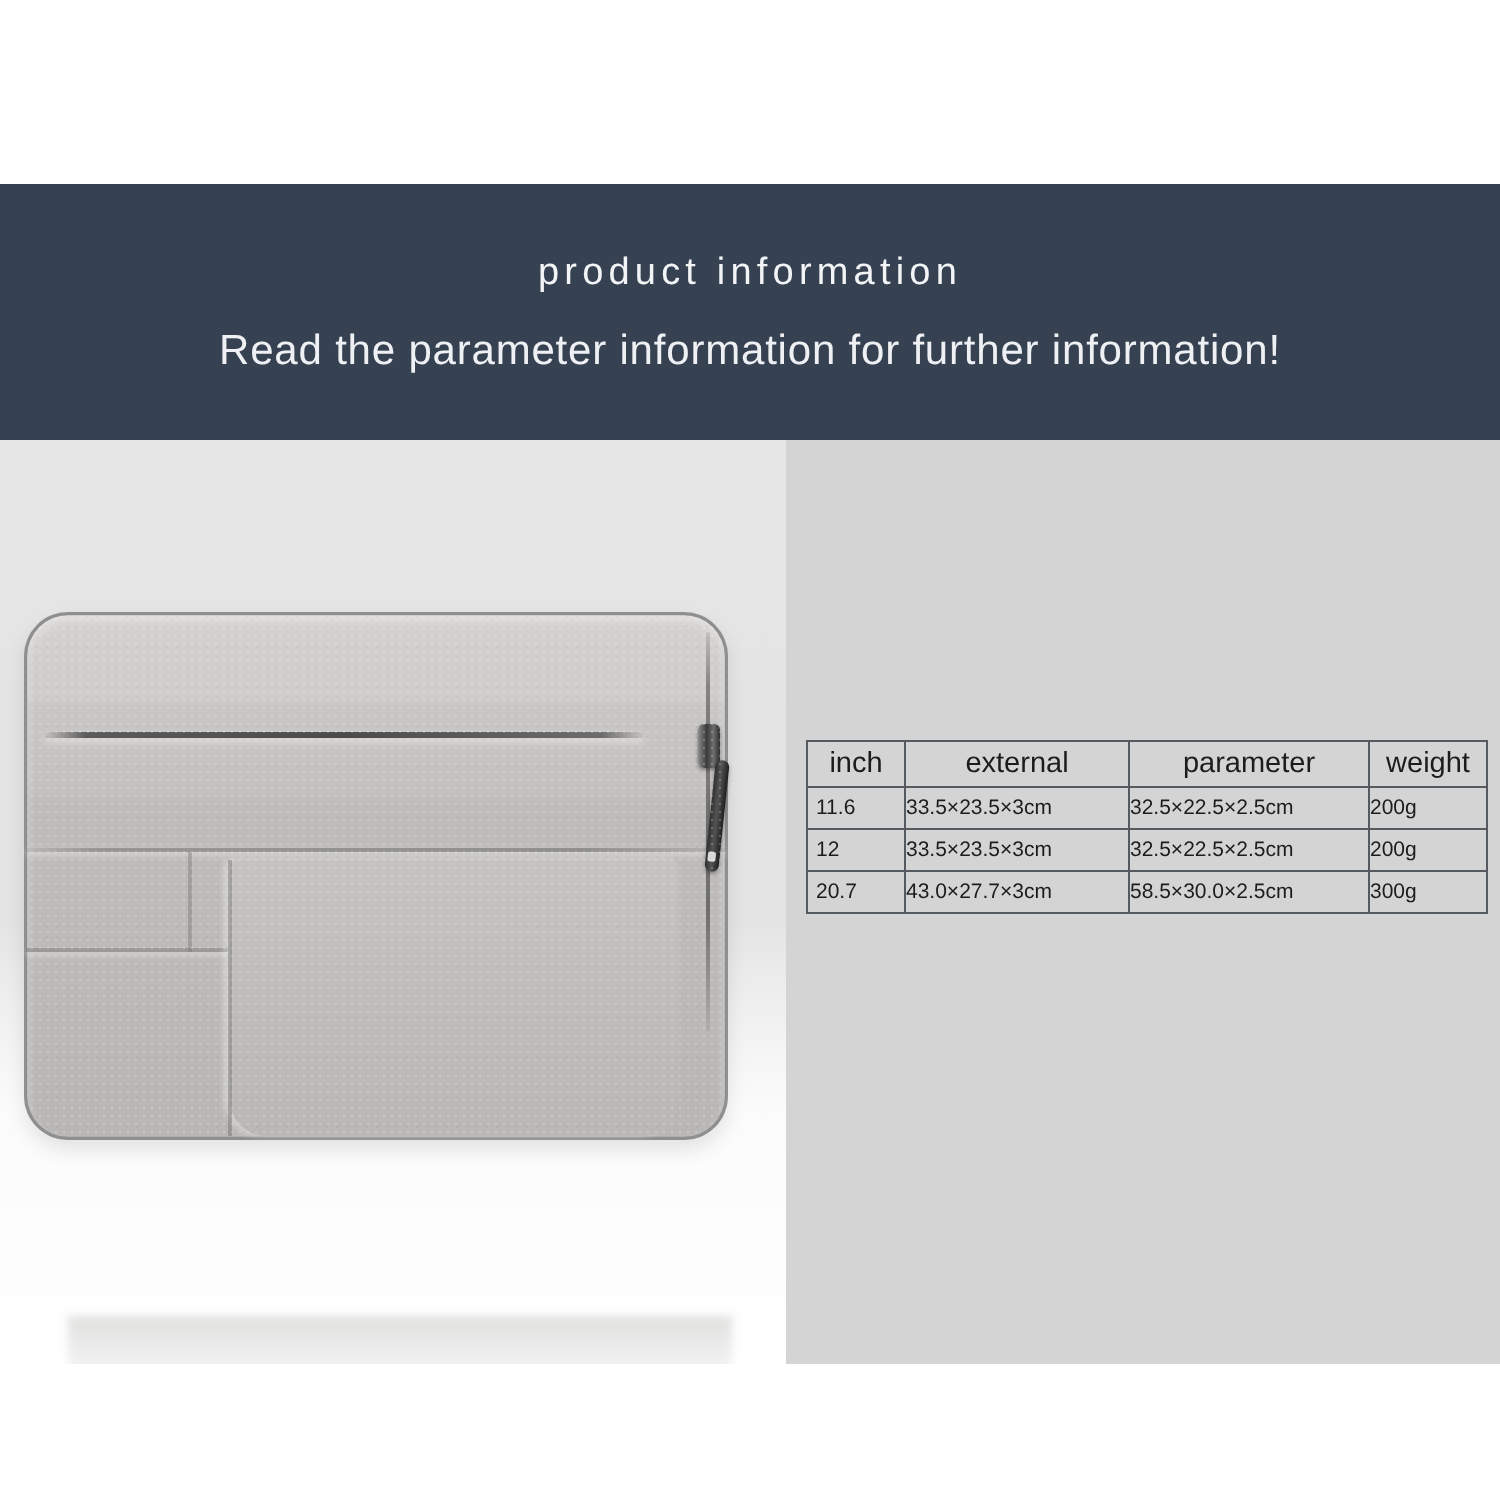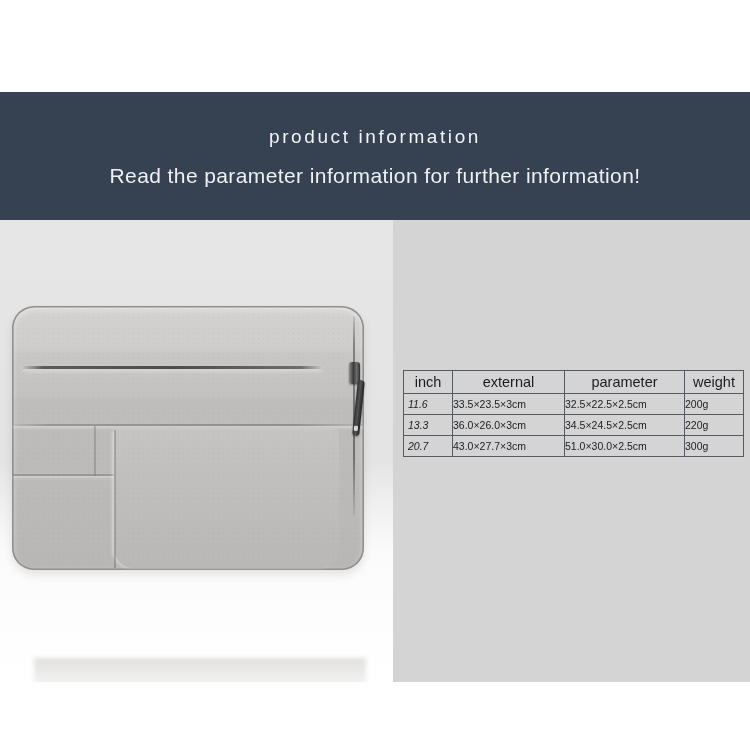--- a/index.html
+++ b/index.html
@@ -271,21 +271,20 @@
   table.spec td {
     font-size: 10.5px;
     height: 20px;
     line-height: 20px;
     padding: 0;
     text-align: left;
   }
   table.spec td.c-inch {
     text-align: left;
     padding-left: 4px;
-    font-style: italic;
   }
   .col-inch   { width: 49px; }
   .col-ext    { width: 112px; }
   .col-int    { width: 120px; }
   .col-weight { width: 59px; }
 </style>
 </head>
 <body>
 
 <div class="page">
@@ -333,29 +332,29 @@
             </tr>
           </thead>
           <tbody>
             <tr>
               <td class="c-inch">11.6</td>
               <td>33.5×23.5×3cm</td>
               <td>32.5×22.5×2.5cm</td>
               <td>200g</td>
             </tr>
             <tr>
-              <td class="c-inch">13.3</td>
-              <td>36.0×26.0×3cm</td>
-              <td>34.5×24.5×2.5cm</td>
-              <td>220g</td>
+              <td class="c-inch">12</td>
+              <td>33.5×23.5×3cm</td>
+              <td>32.5×22.5×2.5cm</td>
+              <td>200g</td>
             </tr>
             <tr>
               <td class="c-inch">20.7</td>
               <td>43.0×27.7×3cm</td>
-              <td>51.0×30.0×2.5cm</td>
+              <td>58.5×30.0×2.5cm</td>
               <td>300g</td>
             </tr>
           </tbody>
         </table>
       </div>
     </div>
 
   </div>
 </div>
 

